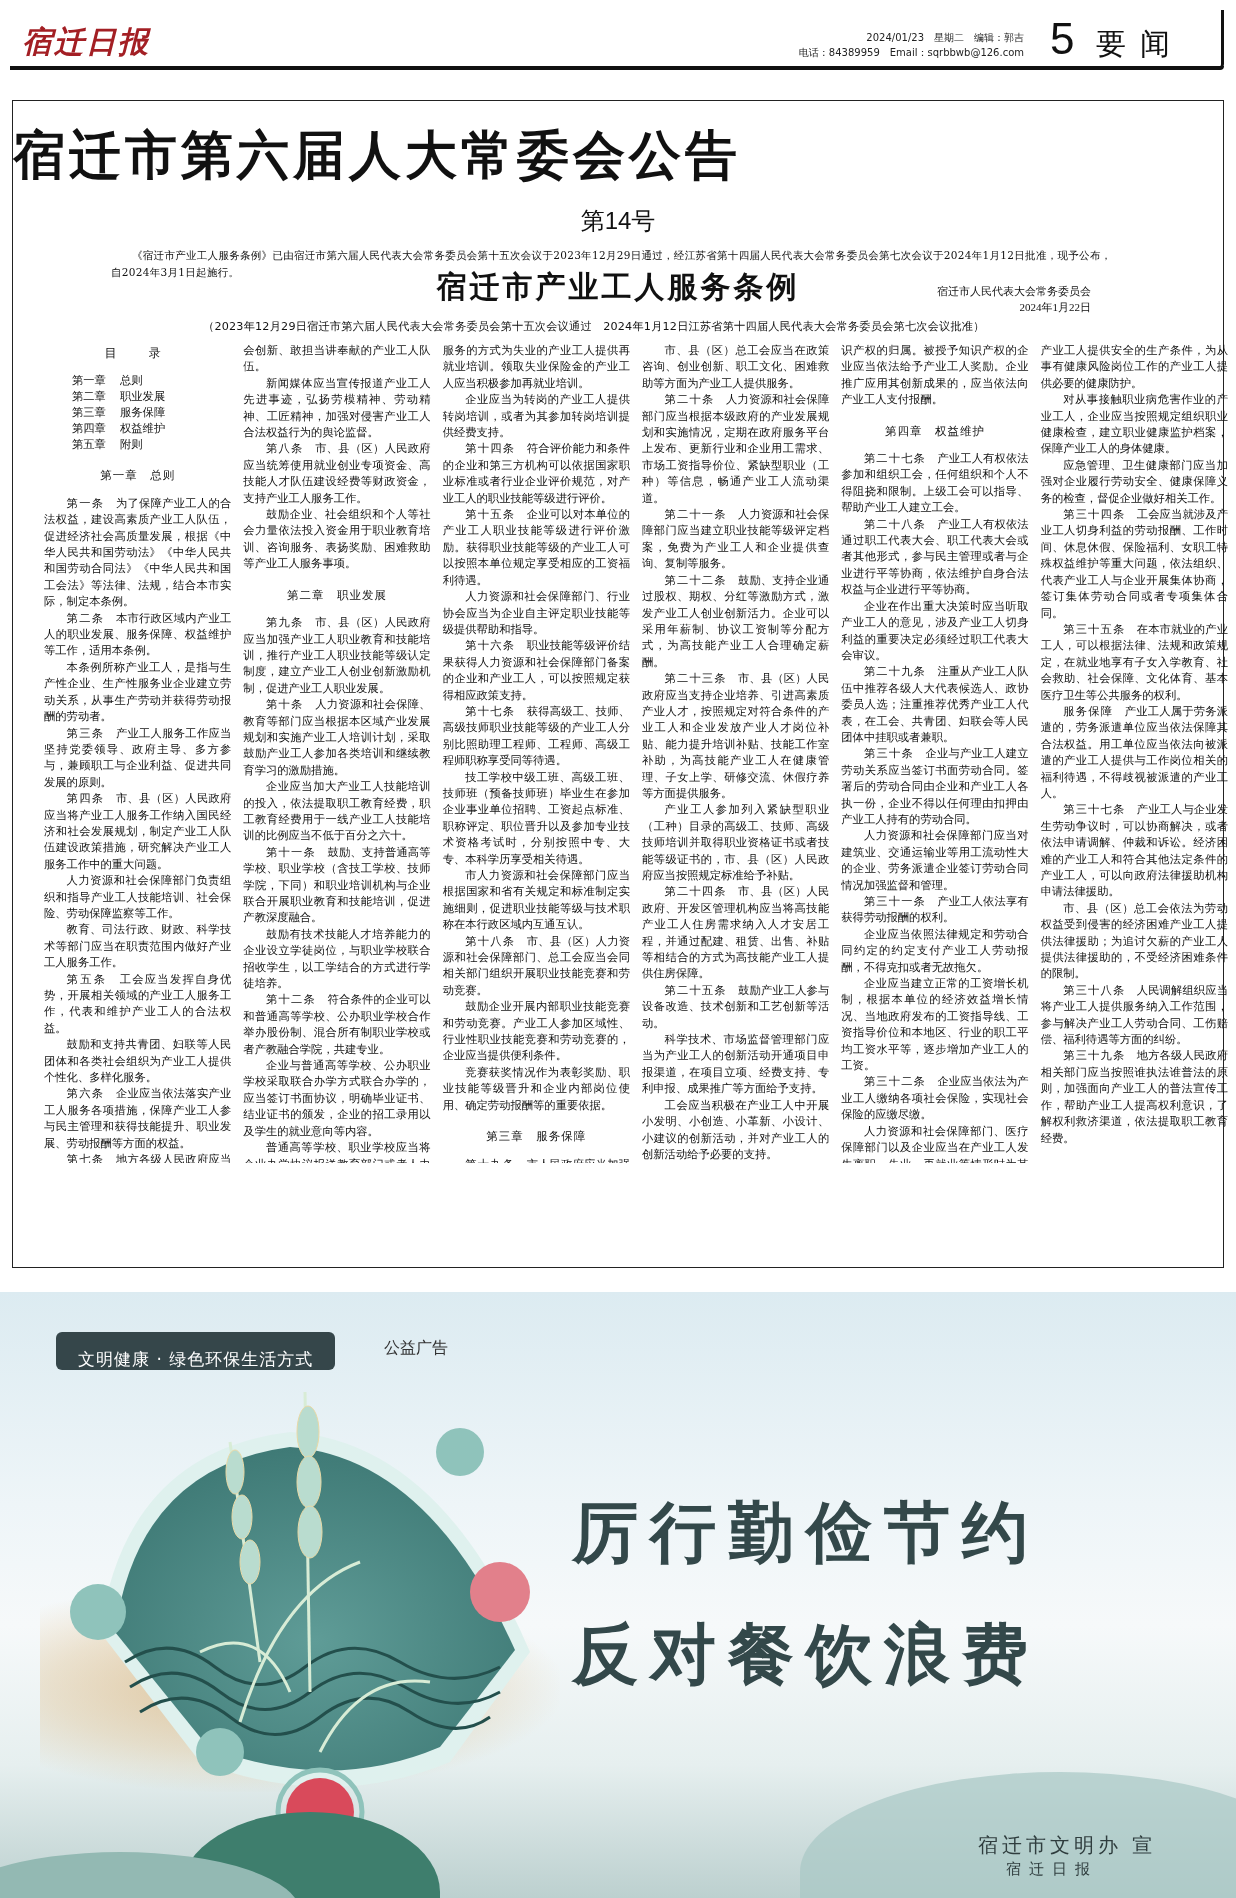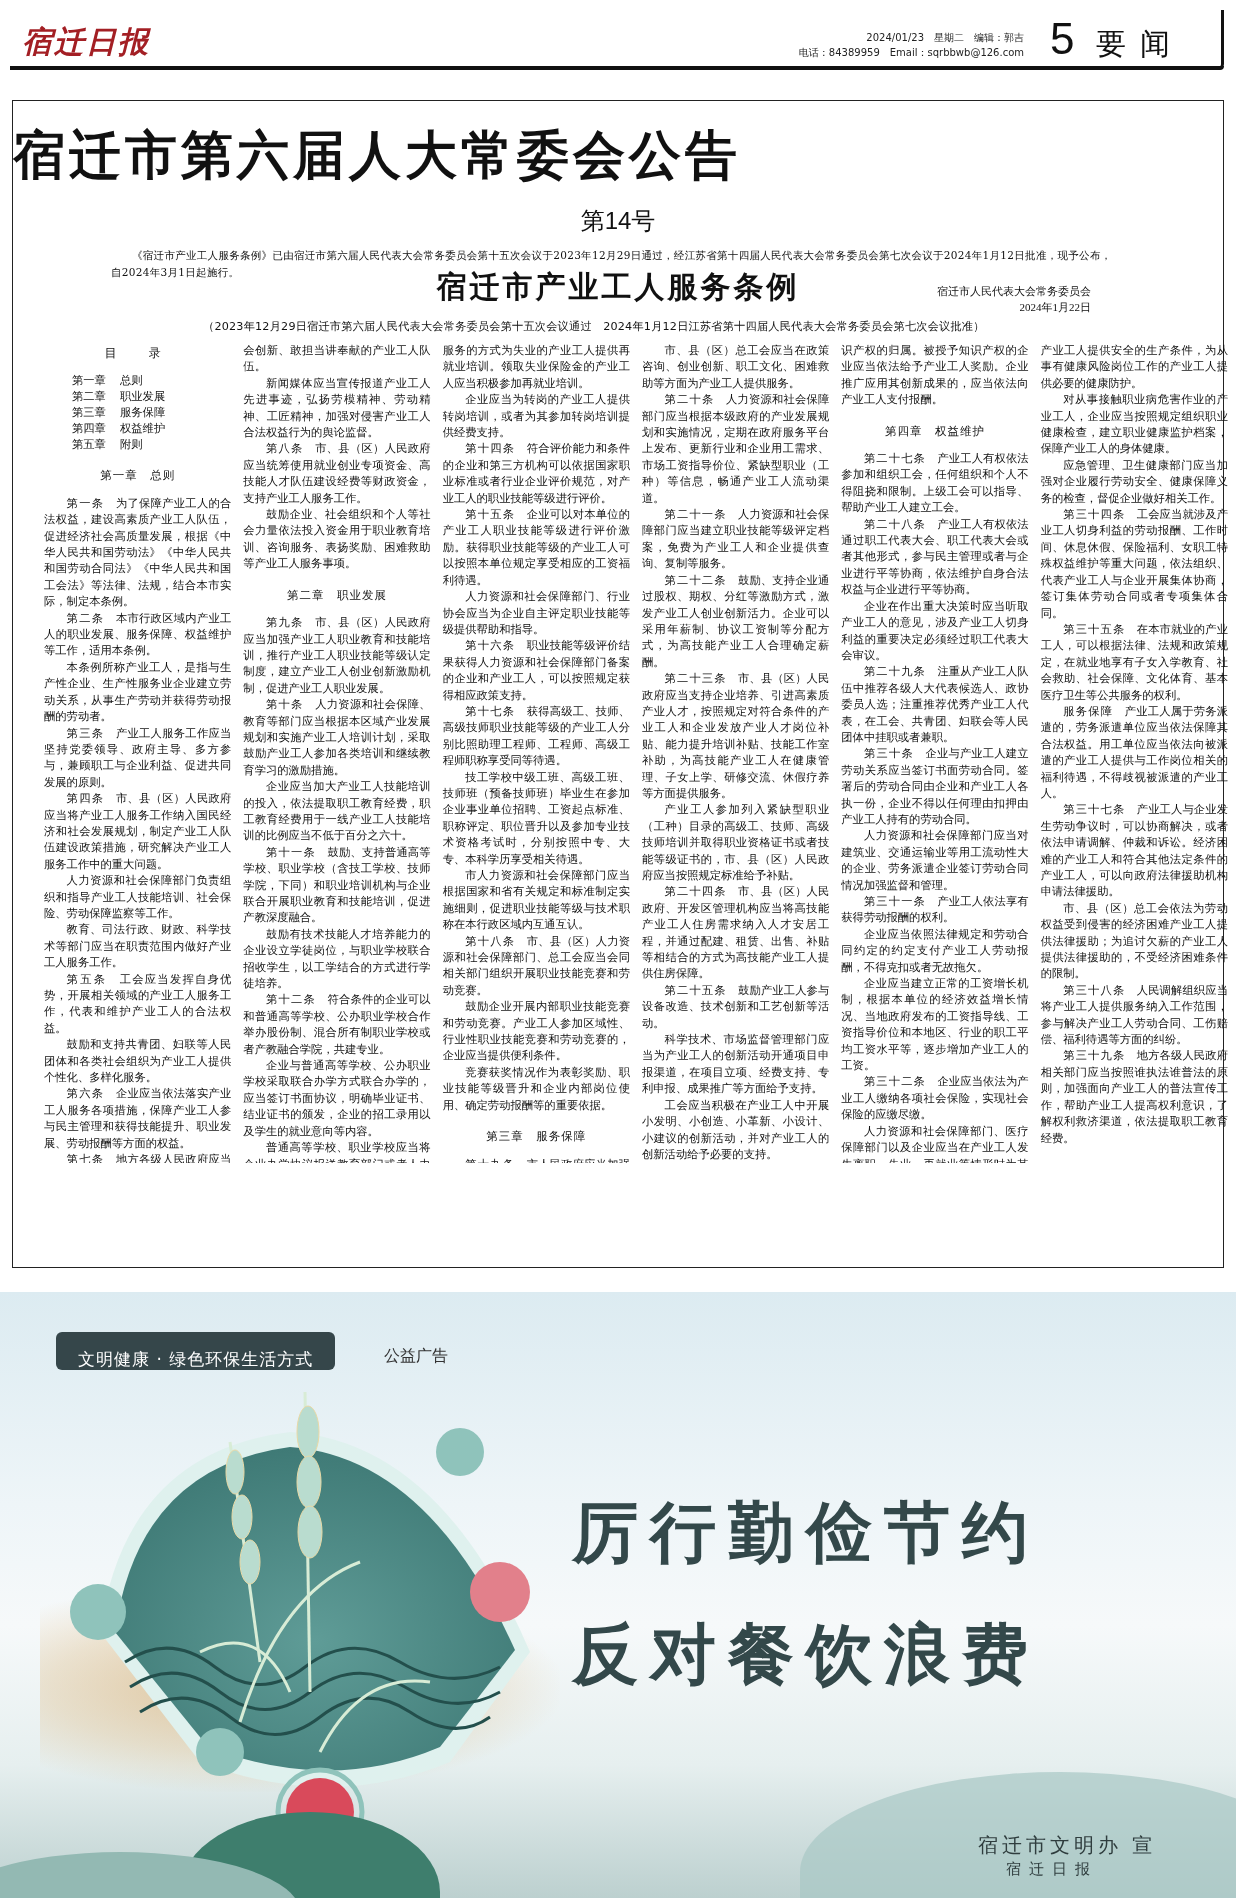--- a/index.html
+++ b/index.html
@@ -31,21 +31,21 @@
   .col .art { font-family: "DejaVu Serif", serif; letter-spacing: 1px; }
   .col h4 { text-align: center; font-weight: normal; font-size: 11.5px; margin: 14px 0 12px; letter-spacing: 1px; }
   .col .toc-title { text-align: center; font-size: 12px; letter-spacing: 10px; margin: 2px 0 12px; }
   .toc-item { padding-left: 28px; line-height: 16px; }
   .toc-item span { display: inline-block; width: 48px; }
 
   
   .ad { position: absolute; left: 0; top: 1292px; width: 1236px; height: 606px;
         background: linear-gradient(180deg, #dcebf1 0%, #eef5f8 35%, #f6f9fa 55%, #e6efef 78%, #bcd0cf 100%); overflow: hidden; }
   .ad-badge { position: absolute; left: 56px; top: 40px; height: 38px; padding: 8px 22px; background: #35464a; color: #fff; border-radius: 6px; font-size: 17px; line-height: 38px; letter-spacing: 1px; }
-  .ad-label { position: absolute; left: 384px; top: 54px; font-size: 16px; color: #333; }
+  .ad-label { position: absolute; left: 384px; top: 46px; font-size: 16px; color: #333; }
   .ad-slogan { position: absolute; left: 572px; font-size: 66px; font-weight: bold; color: #33484a; letter-spacing: 12px; font-family: "DejaVu Serif", serif; }
   .ad-slogan.l1 { top: 196px; }
   .ad-slogan.l2 { top: 318px; }
   .ad-credit { position: absolute; left: 978px; top: 540px; font-size: 20px; color: #2f3d3e; letter-spacing: 4px; }
   .ad-credit2 { position: absolute; left: 1006px; top: 568px; font-size: 15px; color: #2f3d3e; letter-spacing: 8px; }
   .gold { position: absolute; left: 40px; top: 290px; width: 520px; height: 210px; background: radial-gradient(ellipse at 40% 50%, rgba(214,168,103,0.65) 0%, rgba(220,185,130,0.35) 45%, rgba(255,255,255,0) 72%); }
   .hill { position: absolute; border-radius: 50% 50% 0 0; }
 </style>
 </head>
 <body>

